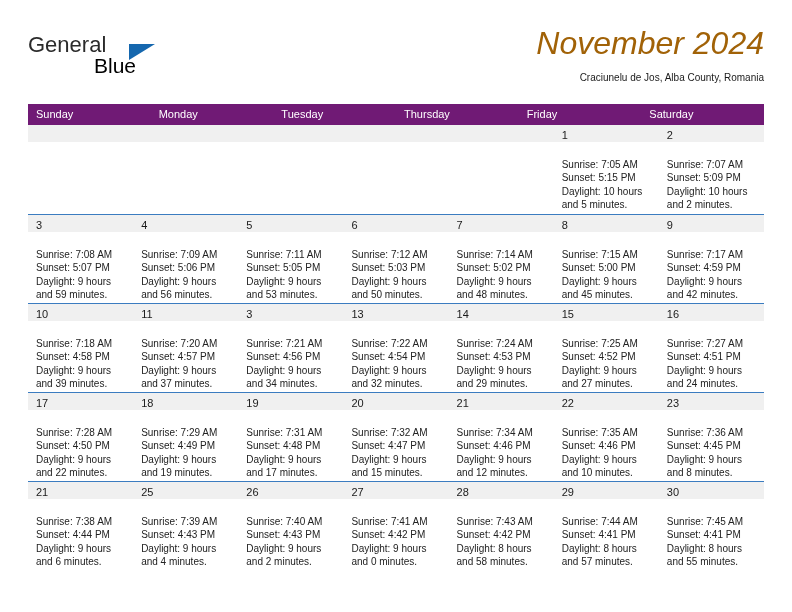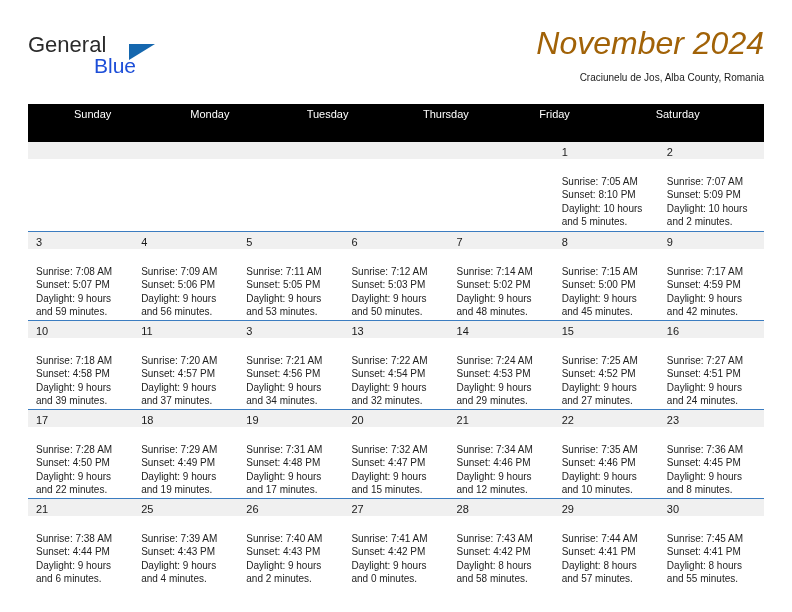--- a/index.html
+++ b/index.html
@@ -43,21 +43,21 @@
     font-size: 22px;
     letter-spacing: 0px;
     color: #2b2b2b;
     font-family: "Liberation Sans", sans-serif;
   }
   .logo-blue {
     position: absolute;
     left: 66px;
     top: 22px;
     font-size: 21px;
-    color: #1d4ed8;
+    color: #000000;
     font-family: "Liberation Sans", sans-serif;
   }
   .logo-tri {
     position: absolute;
     left: 101px;
     top: 12px;
     width: 0;
     height: 0;
     border-left: 26px solid #1567ae;
     border-bottom: 16px solid transparent;
@@ -87,23 +87,22 @@
 
   
   .calendar {
     position: absolute;
     left: 28px;
     top: 104px;
     width: 736px;
   }
   .weekdays {
     display: flex;
-    background: #000000;
-    height: 38px;
-    padding-left: 38px;
+    background: #701a75;
+    height: 21px;
   }
   .weekday {
     flex: 1 1 0;
     color: #ffffff;
     font-size: 11px;
     line-height: 21px;
     padding-left: 8px;
     box-sizing: border-box;
     white-space: nowrap;
   }
@@ -189,21 +188,21 @@
       <div class="day empty">
         <div class="day-num-band"><span class="day-num"></span></div>
       </div>
       <div class="day empty">
         <div class="day-num-band"><span class="day-num"></span></div>
       </div>
       <div class="day">
         <div class="day-num-band"><span class="day-num">1</span></div>
         <div class="day-info">
           <div>Sunrise: 7:05 AM</div>
-          <div>Sunset: 8:10 PM</div>
+          <div>Sunset: 5:15 PM</div>
           <div>Daylight: 10 hours</div>
           <div>and 5 minutes.</div>
         </div>
       </div>
       <div class="day">
         <div class="day-num-band"><span class="day-num">2</span></div>
         <div class="day-info">
           <div>Sunrise: 7:07 AM</div>
           <div>Sunset: 5:09 PM</div>
           <div>Daylight: 10 hours</div>

